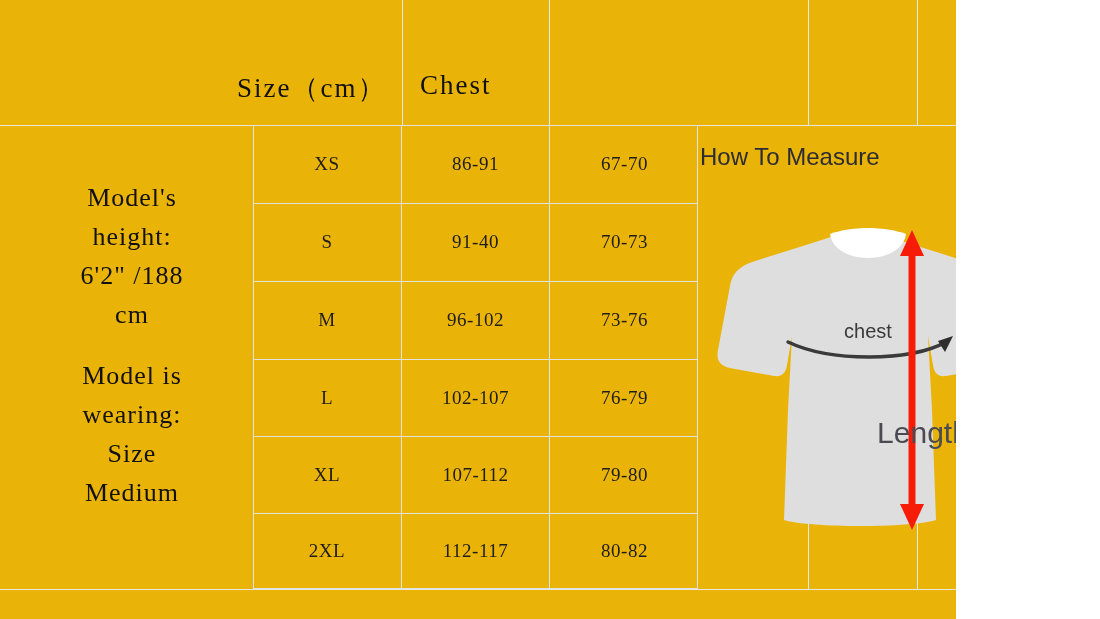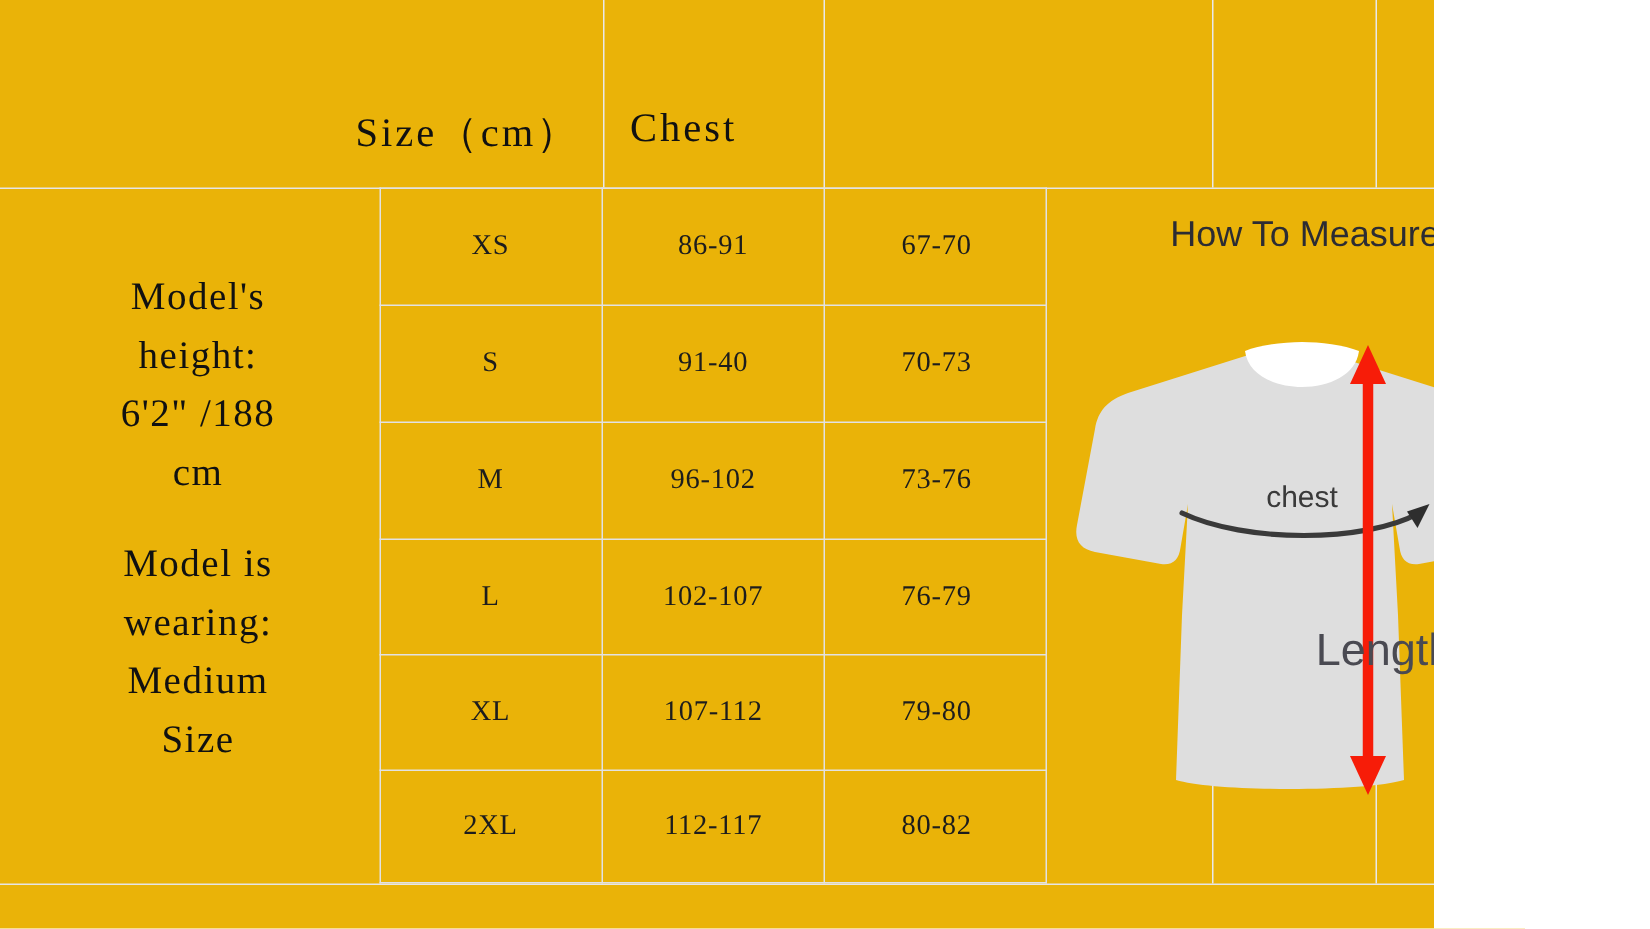--- a/index.html
+++ b/index.html
@@ -121,21 +121,21 @@
   .model-note .blk2 {
     margin-top: 22px;
   }
 
   
   .howto-title {
     position: absolute;
     left: 700px;
     top: 143px;
     width: 340px;
-    text-align: center;
+    text-align: left;
     font-family: "Liberation Sans", sans-serif;
     font-size: 24px;
     color: #2c2c33;
   }
   .measure-svg {
     position: absolute;
     left: 700px;
     top: 210px;
   }
 </style>
@@ -156,22 +156,22 @@
   <div class="hdr hdr-size">Size（cm）</div>
   <div class="hdr hdr-chest">Chest</div>
 
   <div class="model-note">
     <div>Model's</div>
     <div>height:</div>
     <div>6'2" /188</div>
     <div>cm</div>
     <div class="blk2">Model is</div>
     <div>wearing:</div>
+    <div>Size</div>
     <div>Medium</div>
-    <div>Size</div>
   </div>
 
   <div class="tbl">
     <div class="tbl-left-edge"></div>
     <div class="tbl-vline" style="left:148px;"></div>
     <div class="tbl-vline" style="left:296px;"></div>
     <div class="tbl-vline" style="left:444px;"></div>
 
     <div class="tbl-hline" style="top:0px;"></div>
     <div class="tbl-hline" style="top:78px;"></div>

